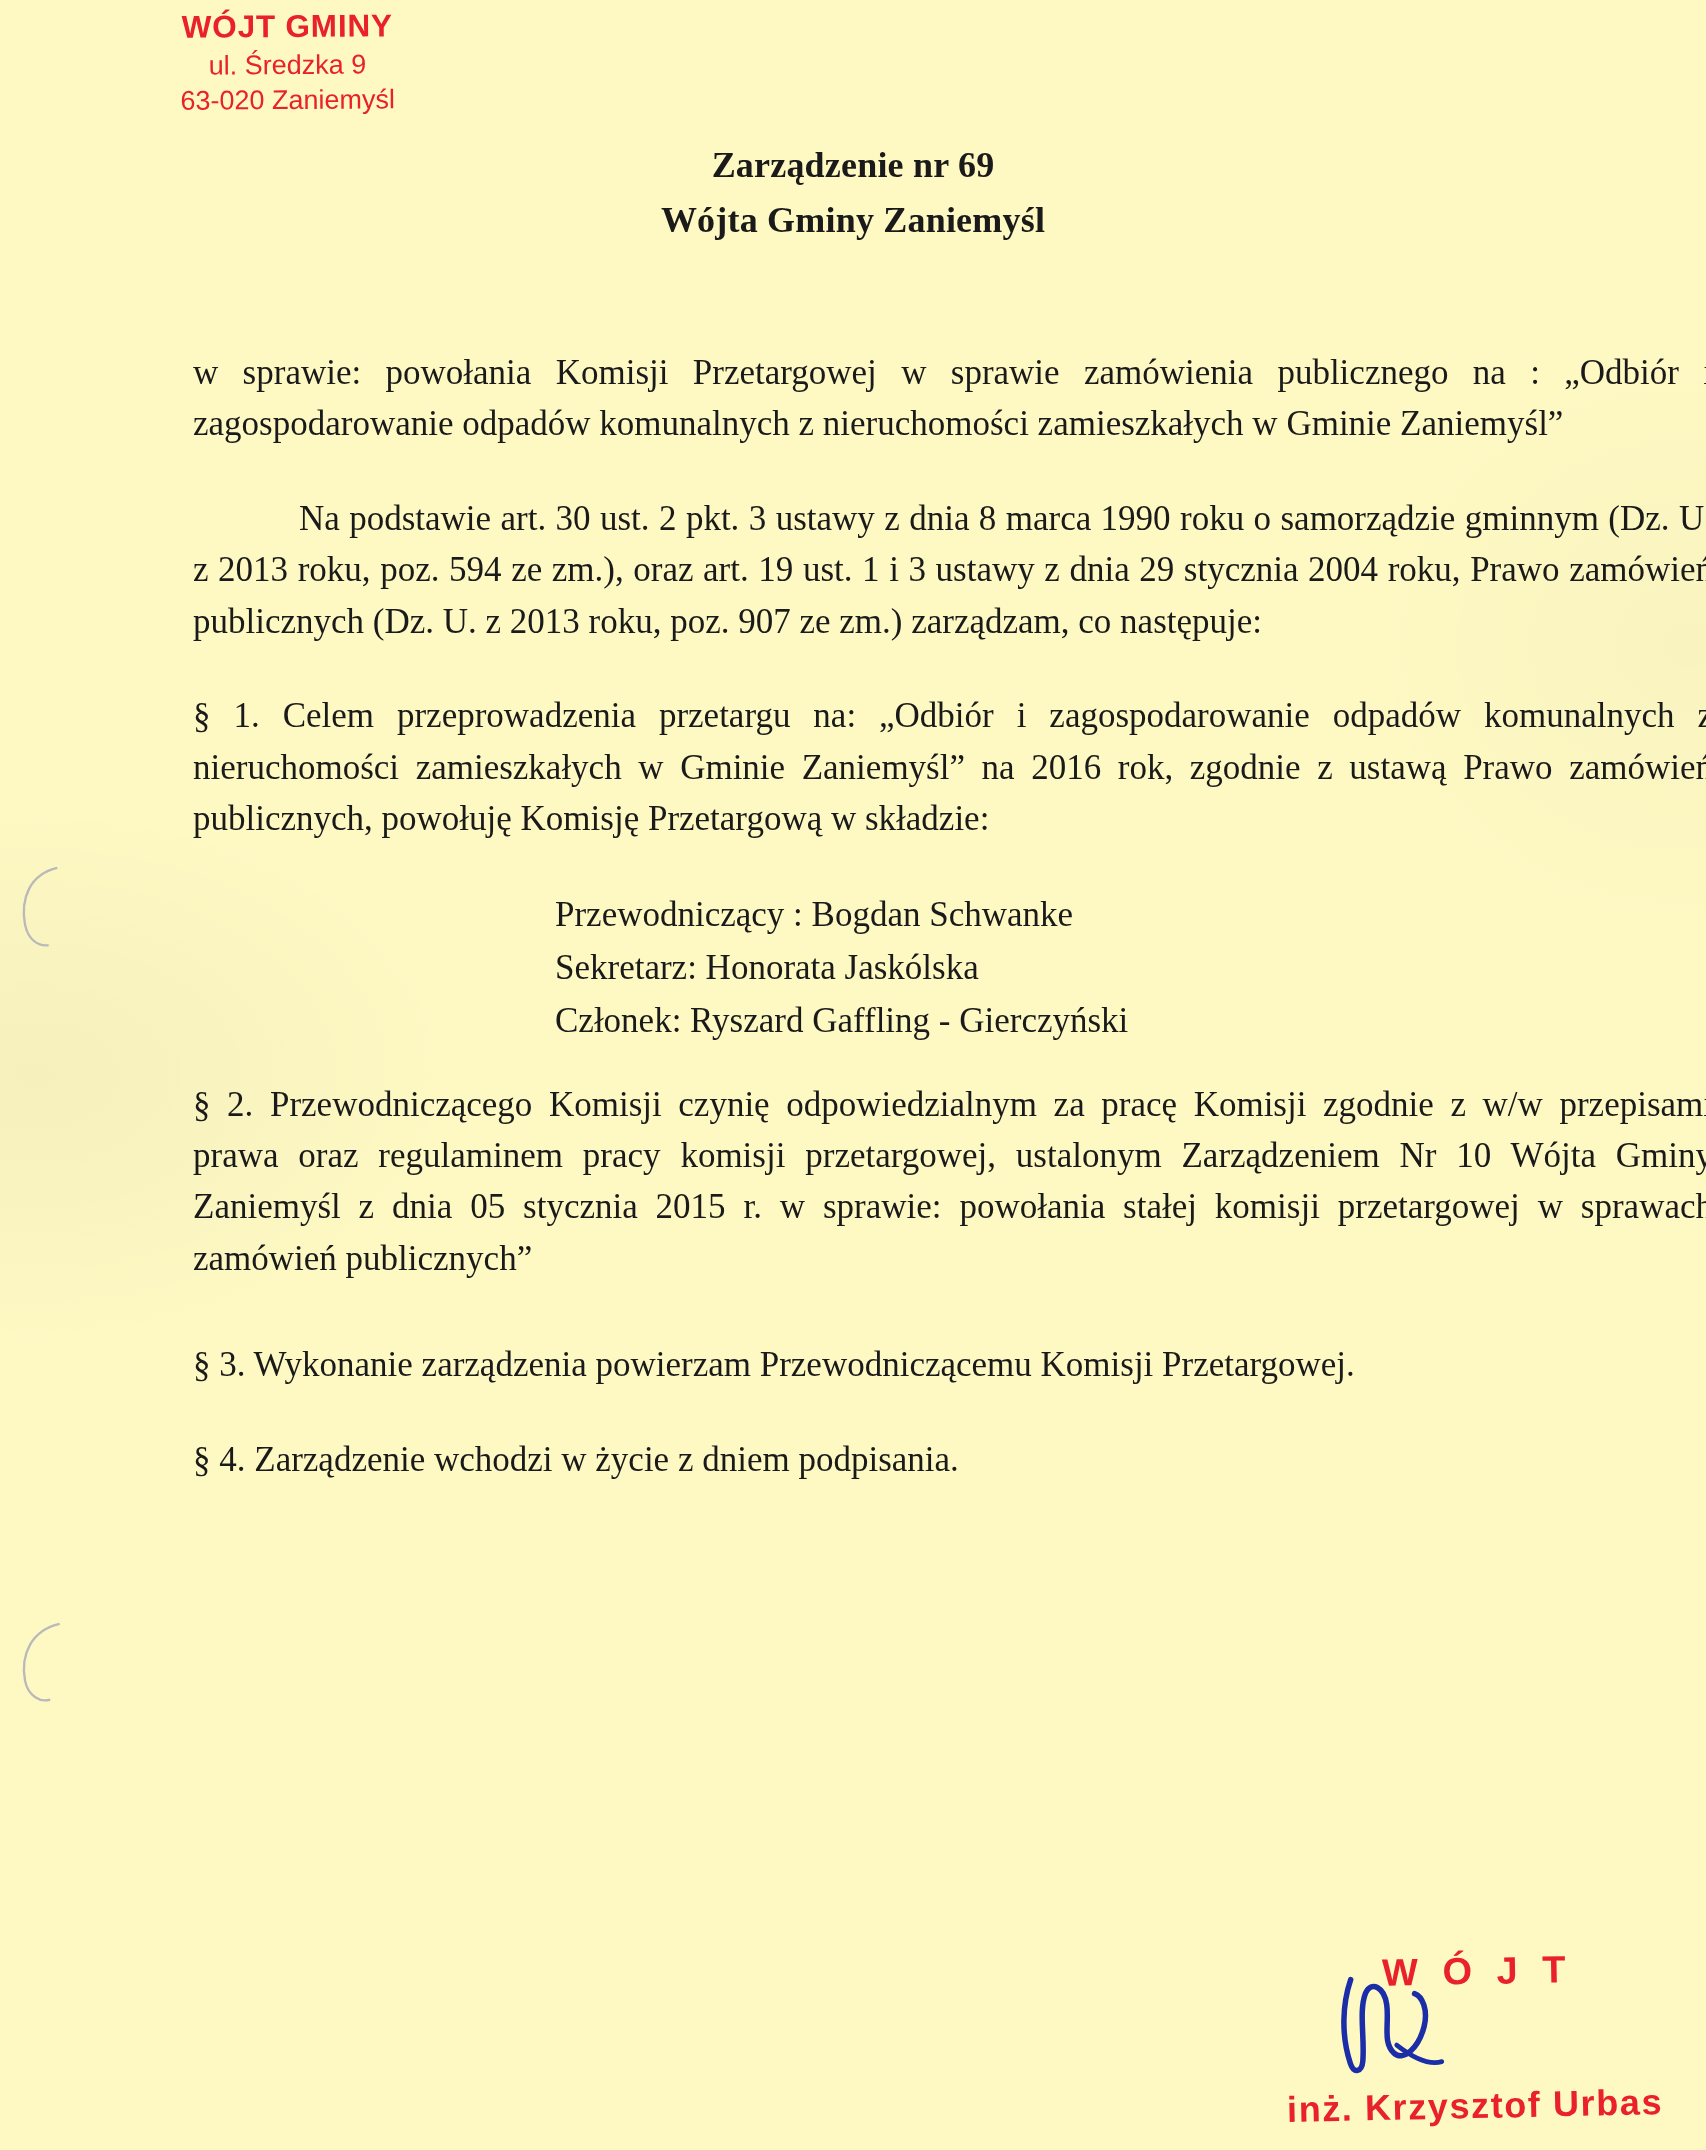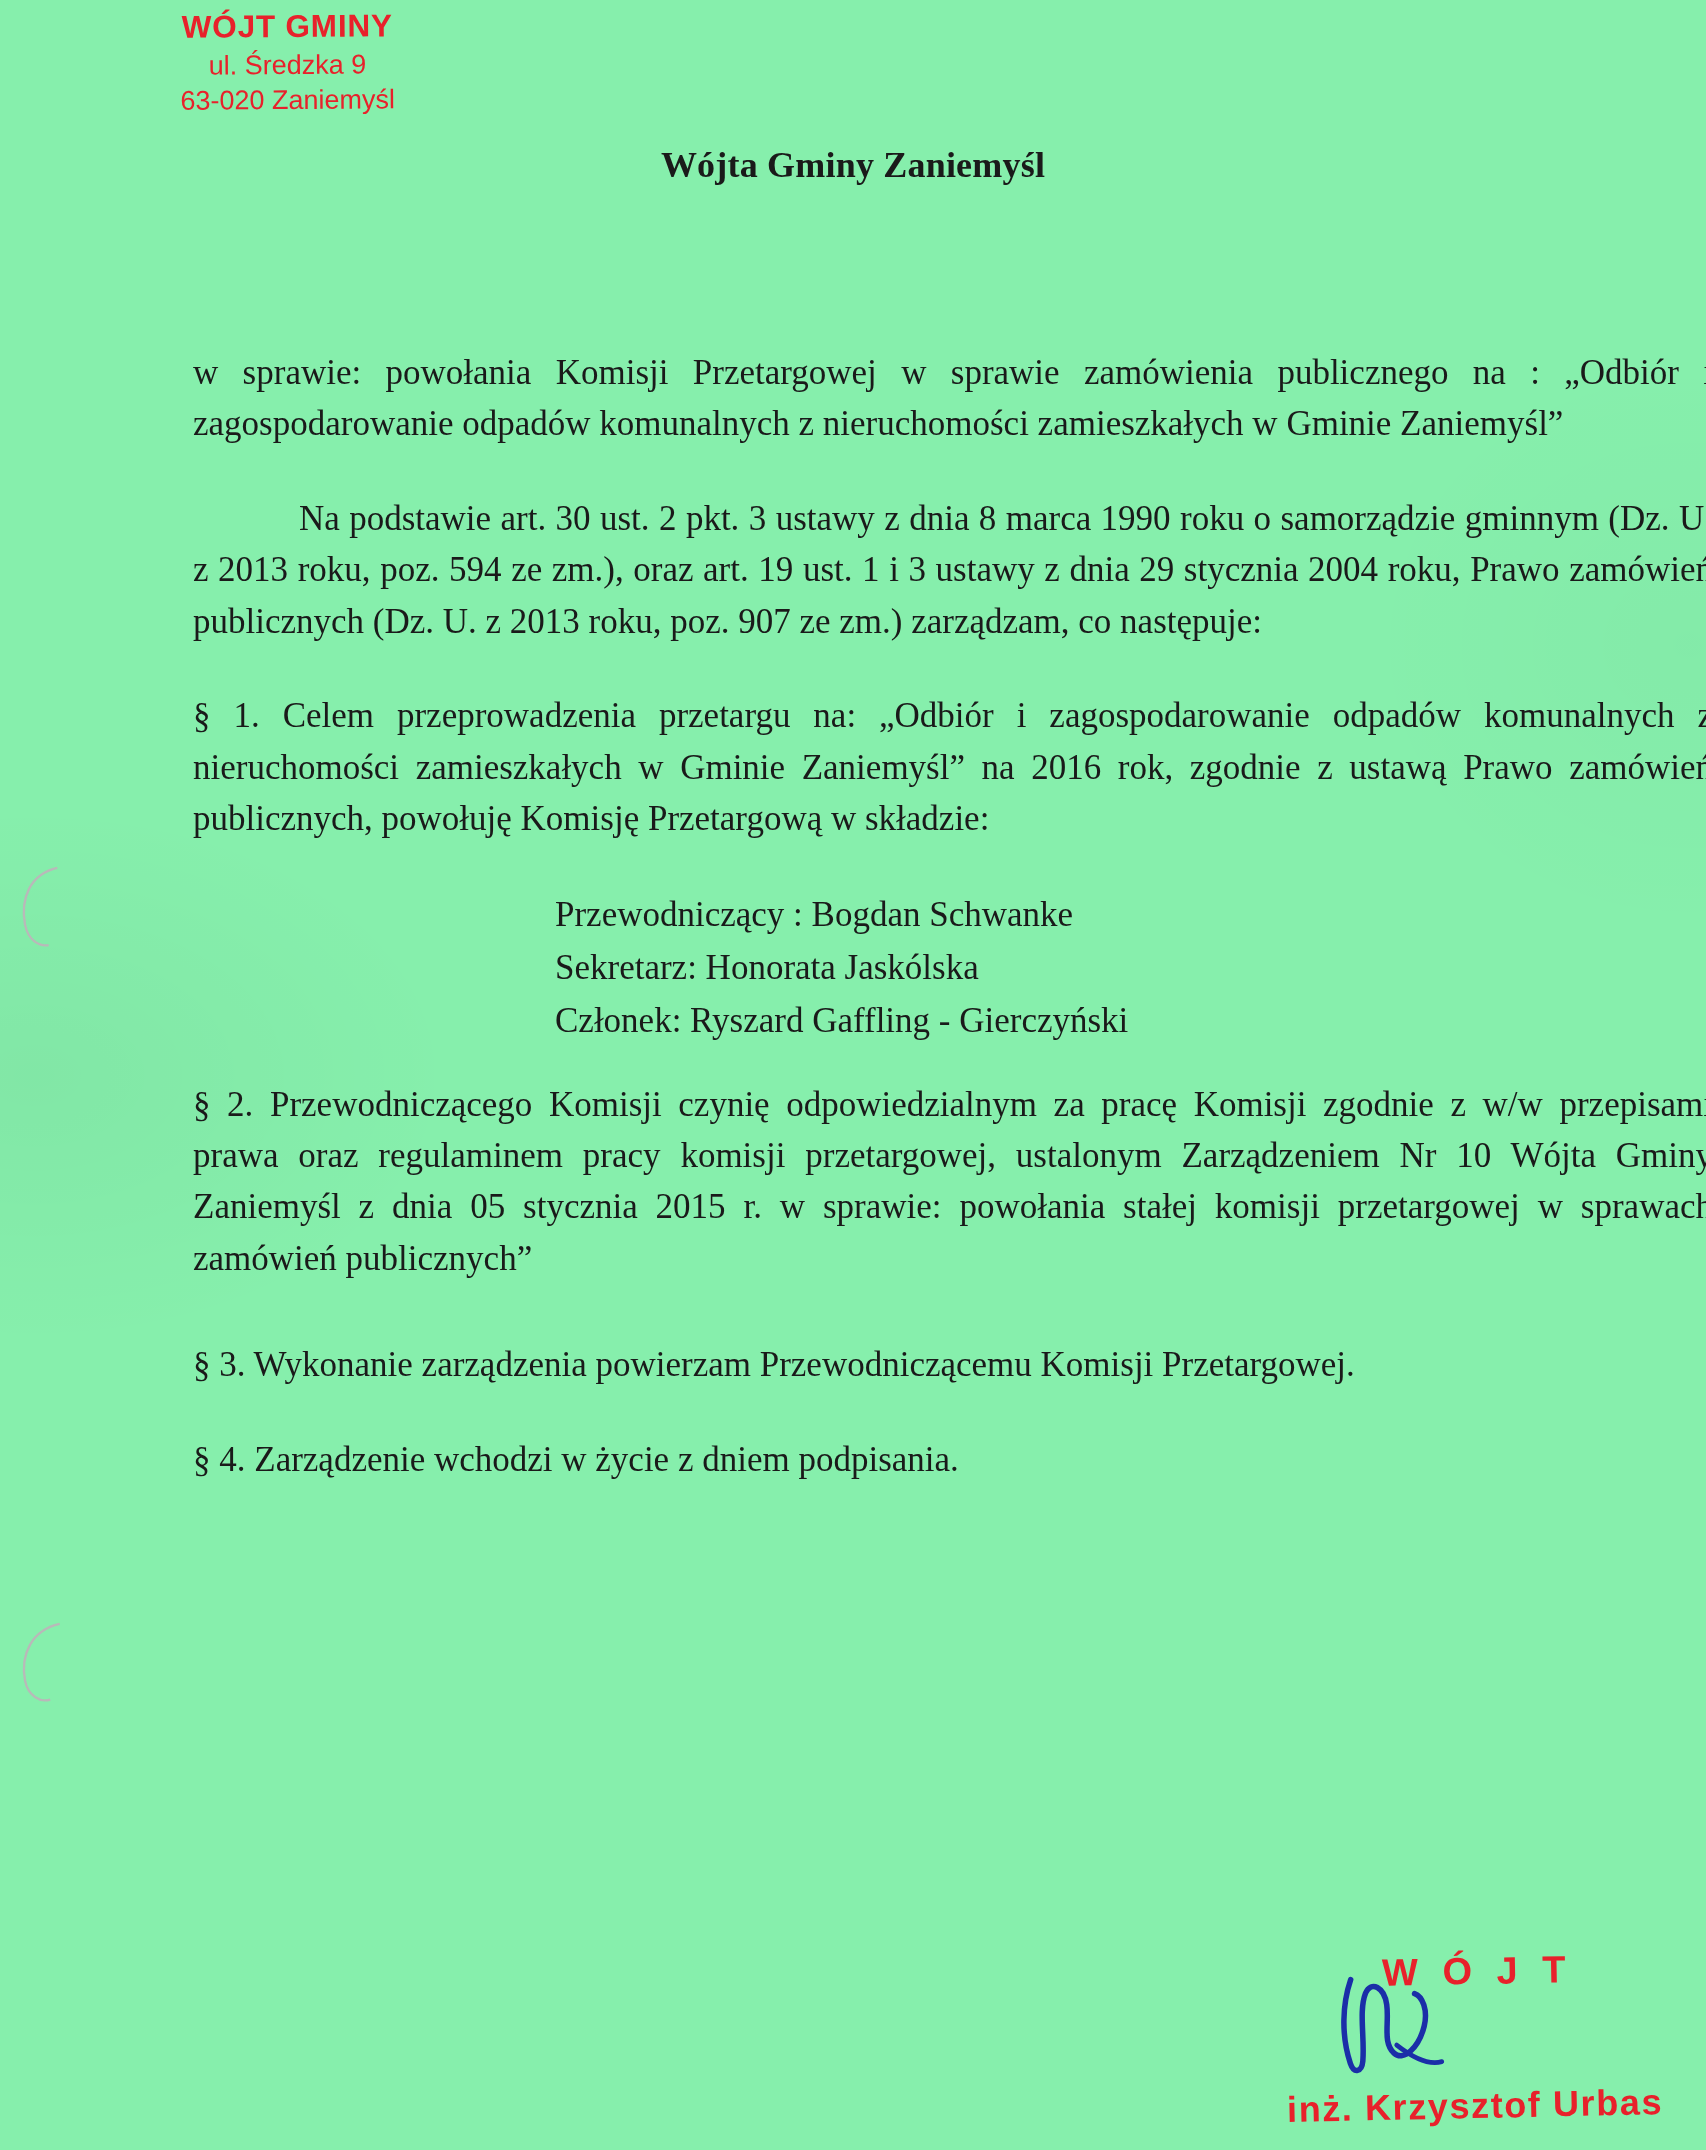--- a/index.html
+++ b/index.html
@@ -13,21 +13,21 @@
     position: relative;
     font-family: "Liberation Serif", serif;
     color: #1a1a1a;
     overflow: hidden;
   }
 
   
   .page {
     position: absolute;
     inset: 0;
-    background: #86efac;
+    background: #fef9c3;
   }
   .page::before {
     content: "";
     position: absolute;
     inset: 0;
     background:
       radial-gradient(ellipse at 2% 50%, rgba(0,0,0,0.035) 0%, rgba(0,0,0,0) 18%),
       radial-gradient(ellipse at 99% 30%, rgba(0,0,0,0.02) 0%, rgba(0,0,0,0) 14%);
     pointer-events: none;
   }
@@ -145,20 +145,21 @@
     </svg>
   </div>
 
   <div class="stamp">
     <div class="l1">WÓJT GMINY</div>
     <div class="l2">ul. Średzka 9</div>
     <div class="l3">63-020 Zaniemyśl</div>
   </div>
 
   <div class="title">
+    <div>Zarządzenie nr 69</div>
     <div>Wójta Gminy Zaniemyśl</div>
   </div>
 
   <div class="body">
 
     <p class="para gap-lg">w sprawie: powołania Komisji Przetargowej w sprawie zamówienia publicznego na : „Odbiór i zagospodarowanie odpadów komunalnych z nieruchomości zamieszkałych w Gminie Zaniemyśl”</p>
 
     <p class="para indent gap-lg">Na podstawie art. 30 ust. 2 pkt. 3 ustawy z dnia 8 marca 1990 roku o samorządzie gminnym (Dz. U. z 2013 roku, poz. 594 ze zm.), oraz art. 19 ust. 1 i 3 ustawy z dnia 29 stycznia 2004 roku, Prawo zamówień publicznych (Dz. U. z 2013 roku, poz. 907 ze zm.) zarządzam, co następuje:</p>
 
     <p class="para gap-lg">§ 1. Celem przeprowadzenia przetargu na: „Odbiór i zagospodarowanie odpadów komunalnych z nieruchomości zamieszkałych w Gminie Zaniemyśl” na 2016 rok, zgodnie z ustawą Prawo zamówień publicznych, powołuję Komisję Przetargową w składzie:</p>

